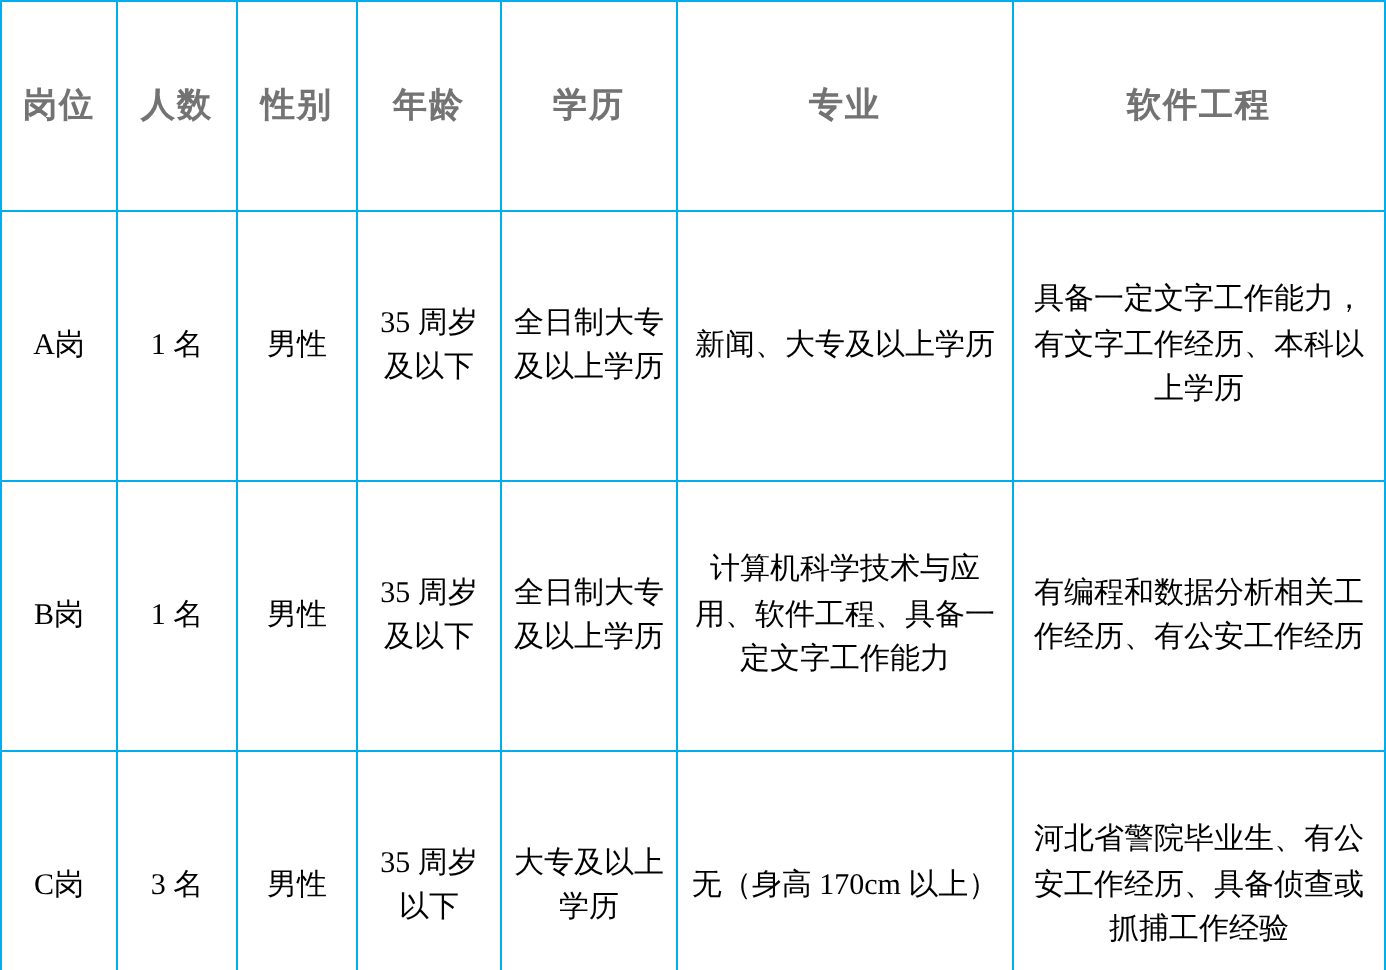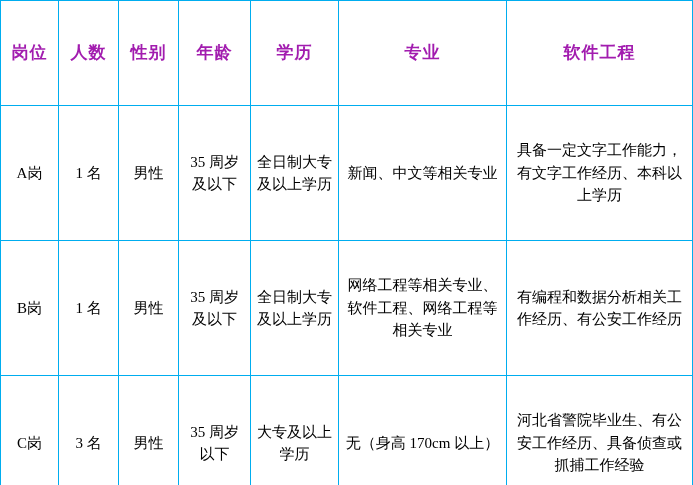--- a/index.html
+++ b/index.html
@@ -23,21 +23,21 @@
     border: 1px solid #00adef;
     text-align: center;
     vertical-align: middle;
     padding: 4px 6px;
     font-size: 15px;
     line-height: 1.5;
     font-weight: normal;
     word-break: break-all;
   }
   #job-table thead th {
-    color: #a21caf;
+    color: #737373;
     font-weight: bold;
     font-size: 17px;
     height: 96px;
     letter-spacing: 1px;
   }
   .col-post   { width: 58px; }
   .col-count  { width: 60px; }
   .col-gender { width: 60px; }
   .col-age    { width: 72px; }
   .col-edu    { width: 88px; }
@@ -100,30 +100,30 @@
       </th>
     </tr>
   </thead>
   <tbody>
     <tr>
       <td class="cell-narrow">A岗</td>
       <td class="cell-narrow">1 名</td>
       <td class="cell-narrow">男性</td>
       <td class="cell-narrow">35 周岁及以下</td>
       <td class="cell-narrow">全日制大专及以上学历</td>
-      <td class="cell-wide">新闻、中文等相关专业</td>
+      <td class="cell-wide">新闻、大专及以上学历</td>
       <td class="cell-wide">具备一定文字工作能力，有文字工作经历、本科以上学历</td>
     </tr>
     <tr>
       <td class="cell-narrow">B岗</td>
       <td class="cell-narrow">1 名</td>
       <td class="cell-narrow">男性</td>
       <td class="cell-narrow">35 周岁及以下</td>
       <td class="cell-narrow">全日制大专及以上学历</td>
-      <td class="cell-wide">网络工程等相关专业、软件工程、网络工程等相关专业</td>
+      <td class="cell-wide">计算机科学技术与应用、软件工程、具备一定文字工作能力</td>
       <td class="cell-wide">有编程和数据分析相关工作经历、有公安工作经历</td>
     </tr>
     <tr>
       <td class="cell-narrow">C岗</td>
       <td class="cell-narrow">3 名</td>
       <td class="cell-narrow">男性</td>
       <td class="cell-narrow">35 周岁以下</td>
       <td class="cell-narrow">大专及以上学历</td>
       <td class="cell-wide">无（身高 170cm 以上）</td>
       <td class="cell-wide">河北省警院毕业生、有公安工作经历、具备侦查或抓捕工作经验</td>

